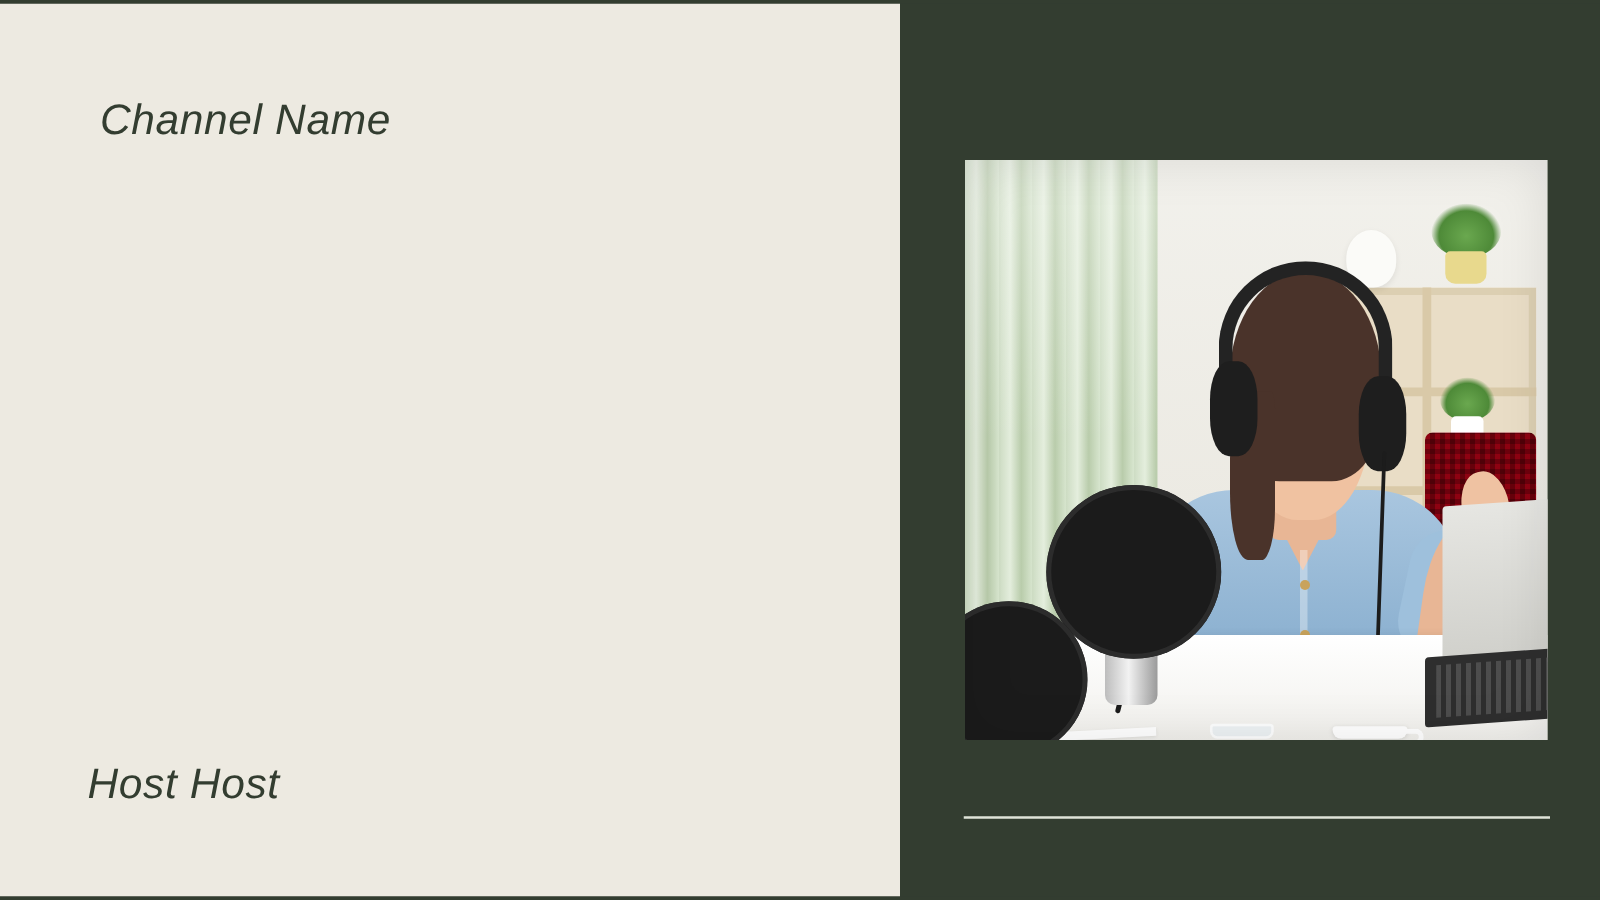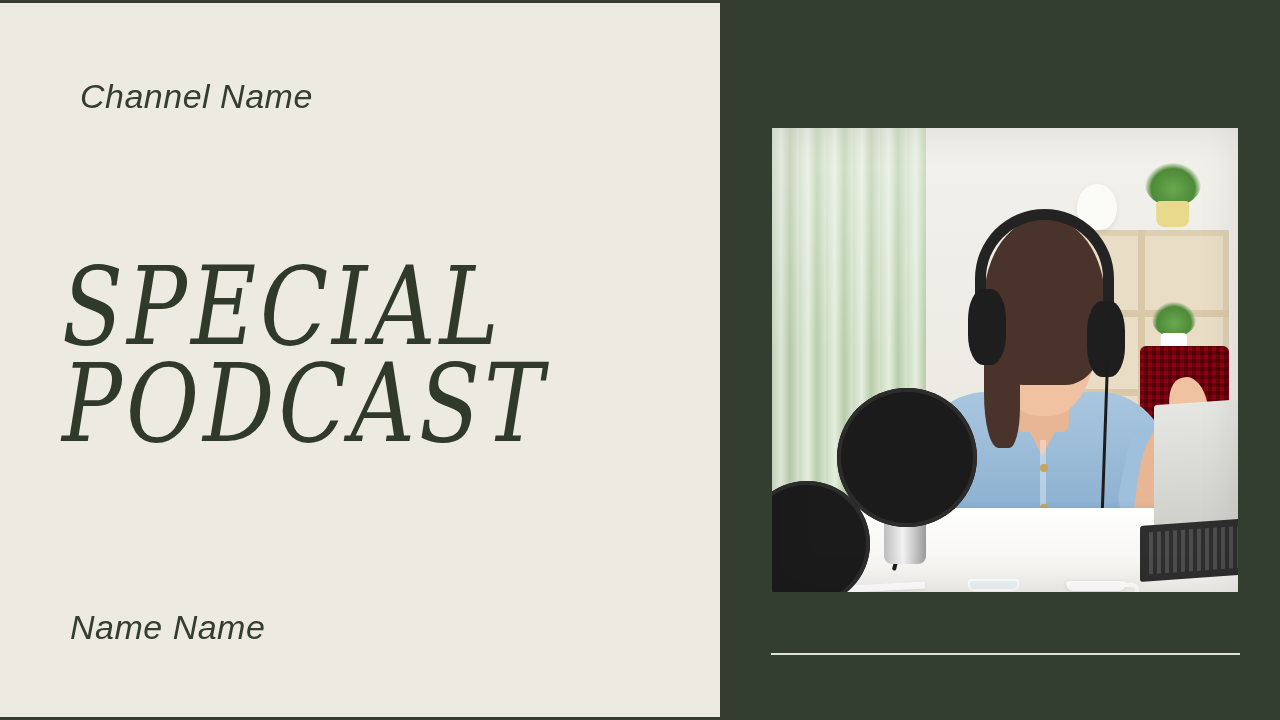--- a/index.html
+++ b/index.html
@@ -583,26 +583,22 @@
 </style>
 </head>
 <body>
 
 <div class="canvas">
 
   <div class="left-panel">
 
     <div class="channel-name">Channel Name</div>
 
-    <div class="title-block">
-      <span class="title-line title-line-1">SPECIAL</span>
-      <span class="title-line title-line-2">PODCAST</span>
-    </div>
-
-    <div class="host-name">Name Name</div>
+
+    <div class="host-name">Host Host</div>
   </div>
 
   <div class="right-panel">
 
     <div class="photo-frame">
       <div class="photo">
 
         <div class="ph-wall"></div>
         <div class="ph-blinds"></div>
 

